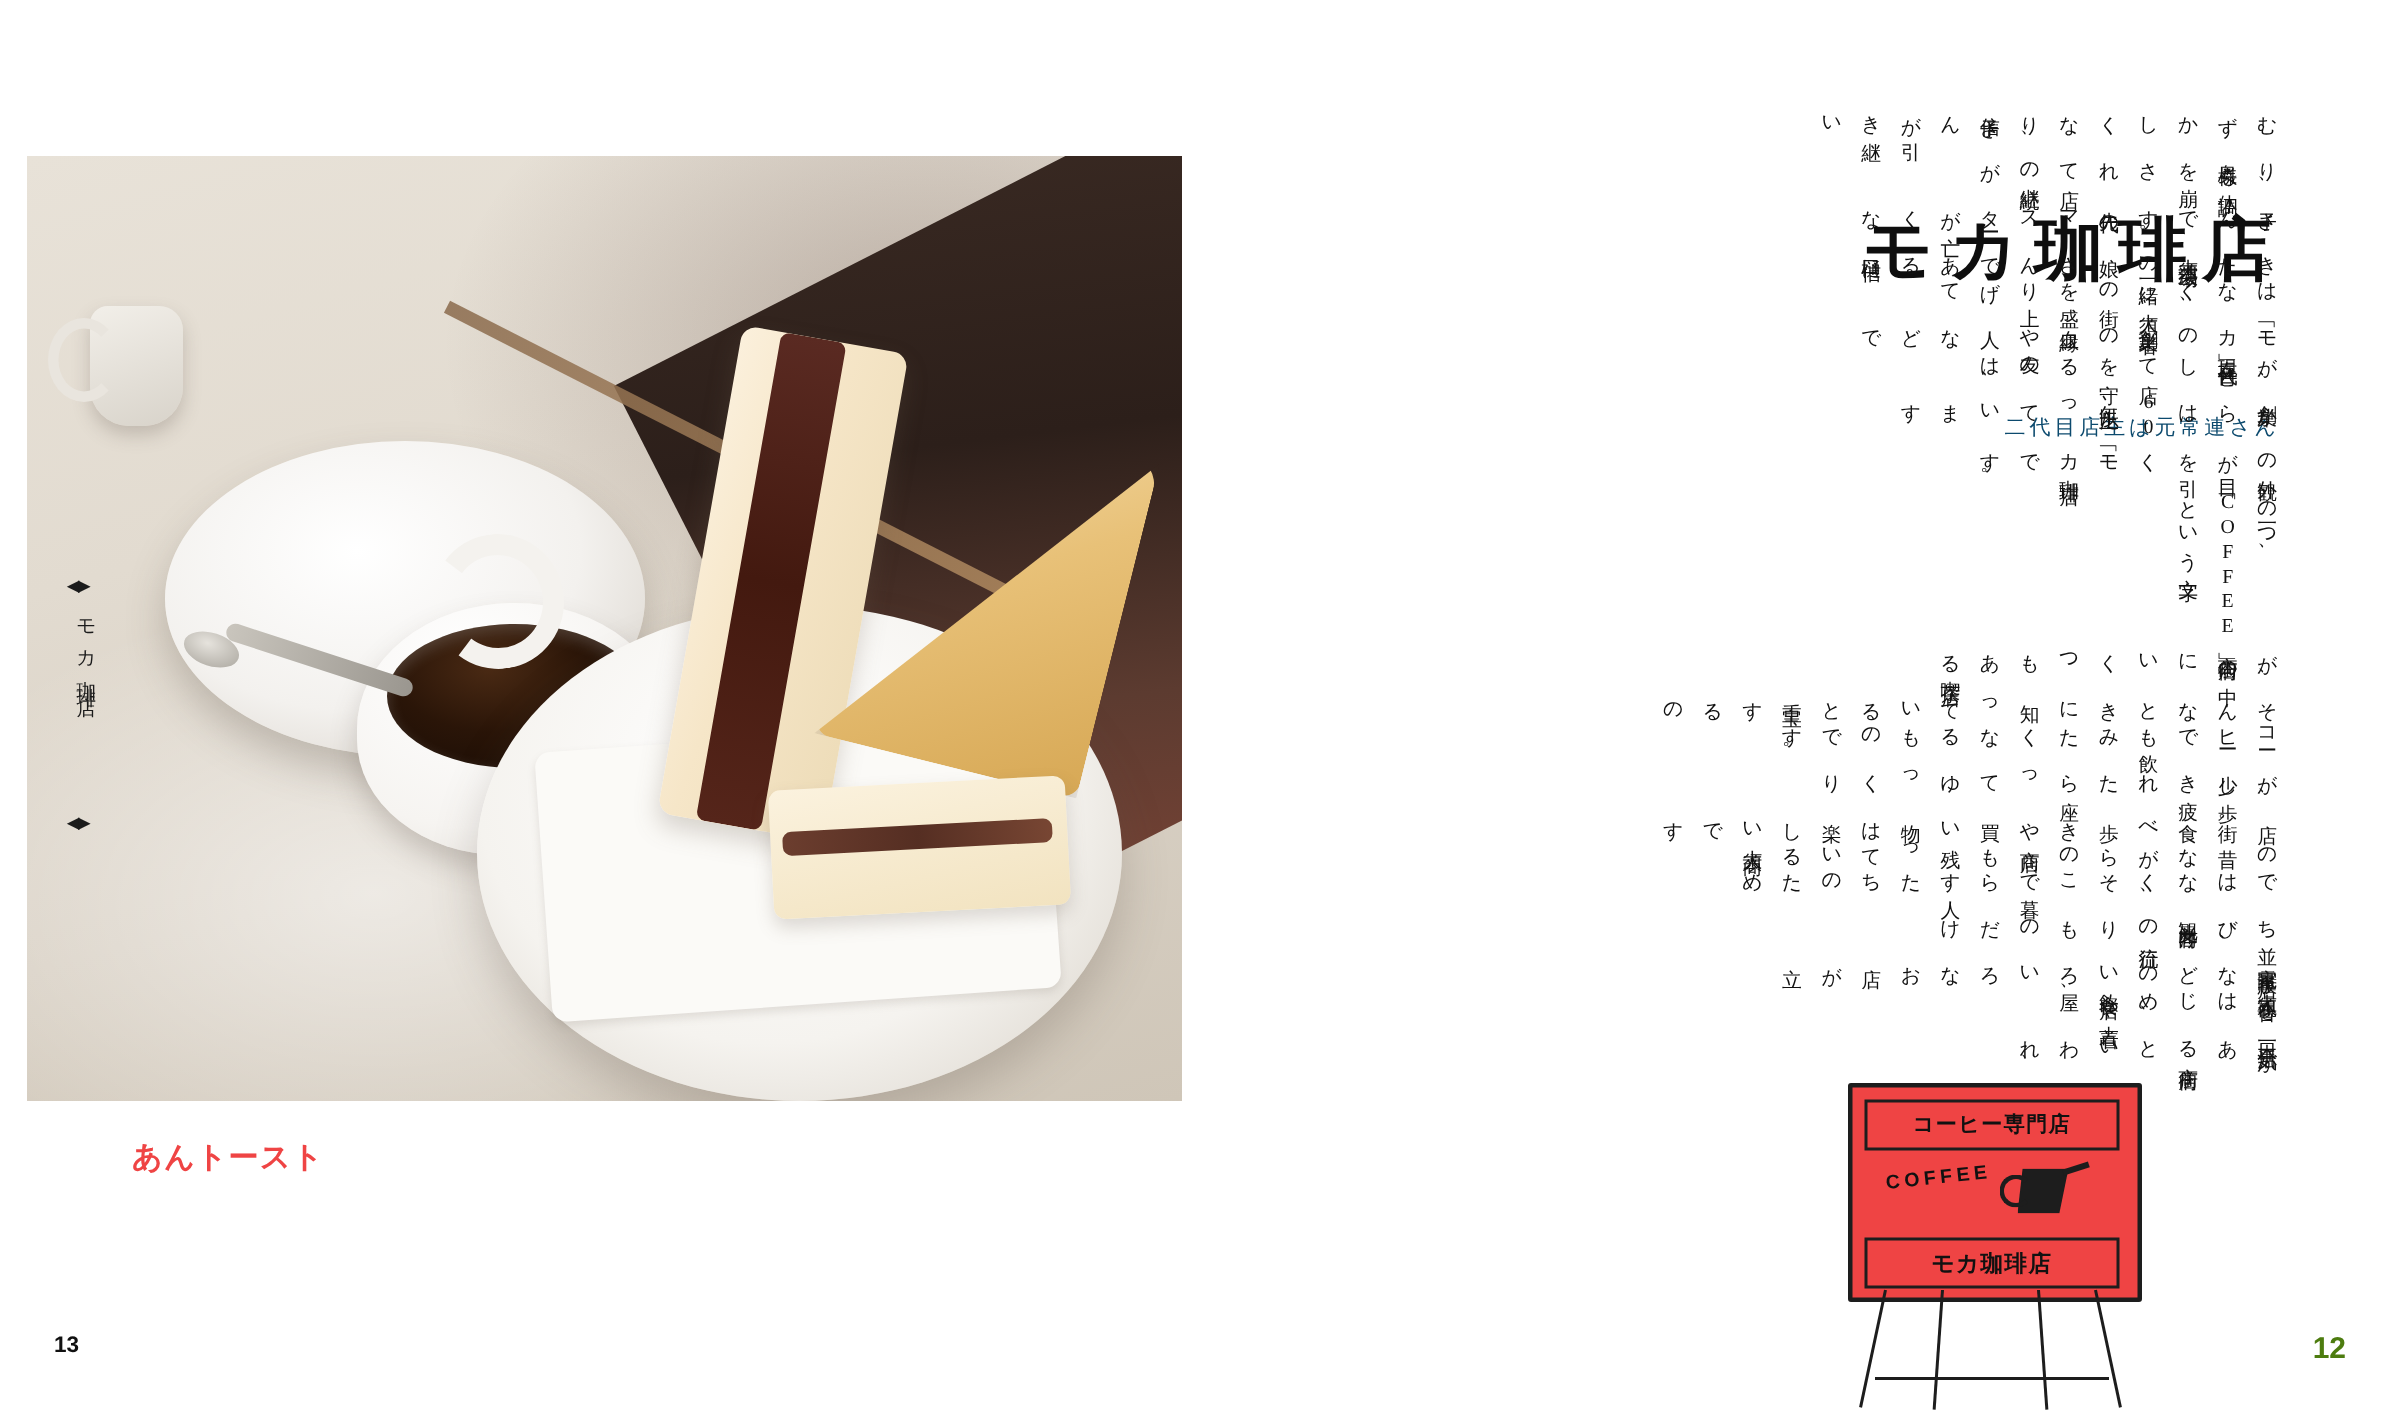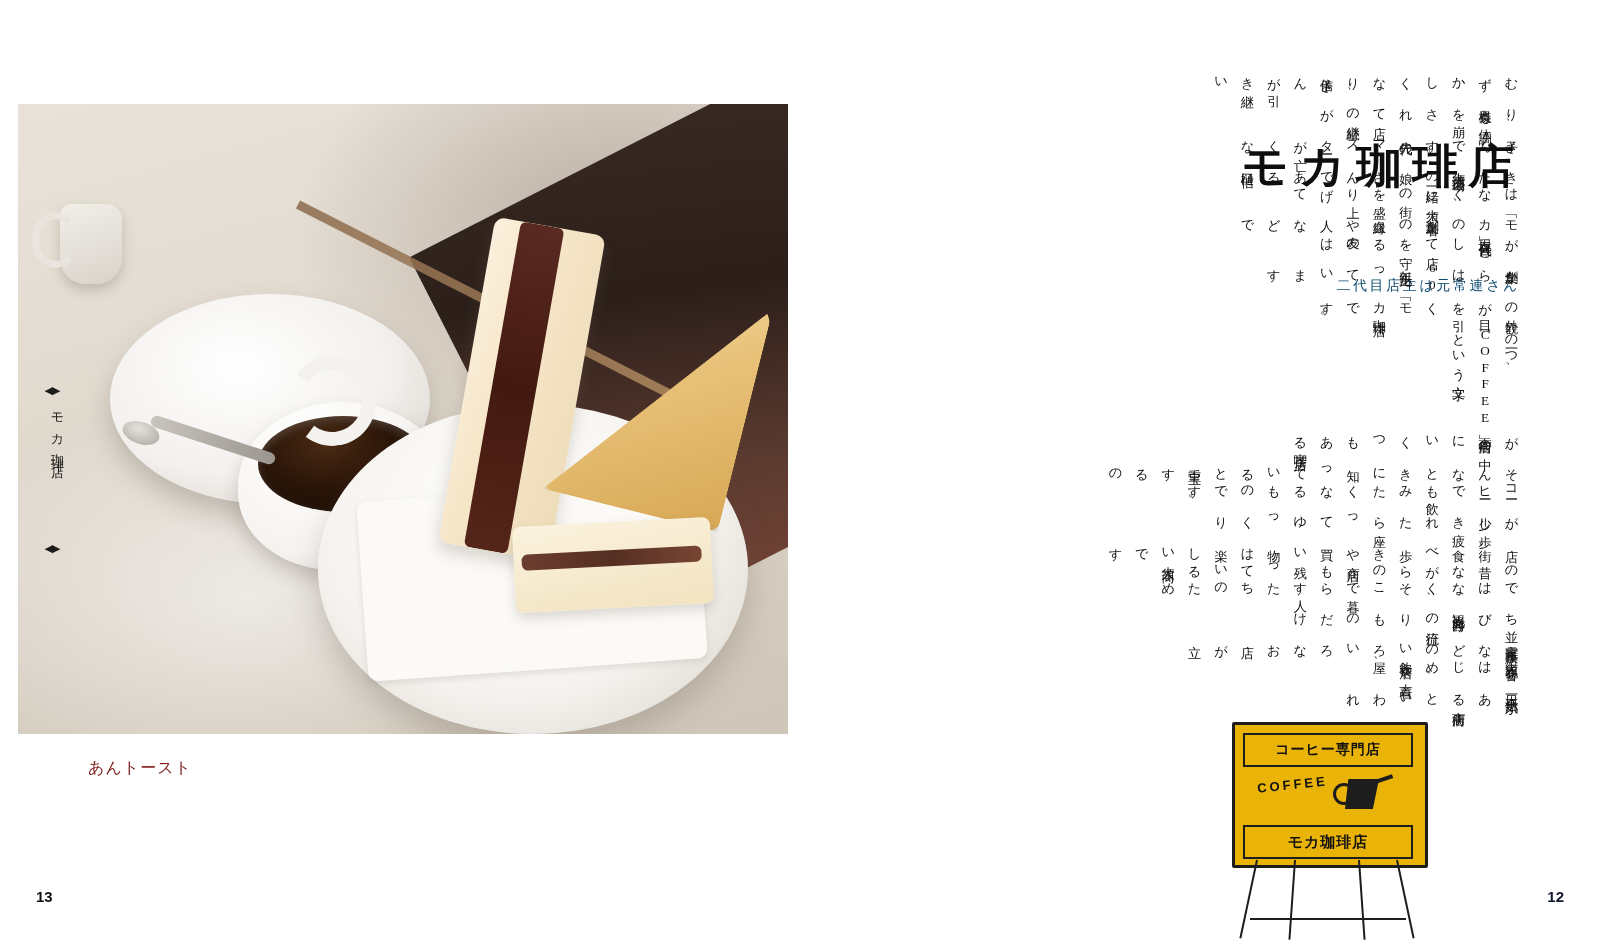--- a/index.html
+++ b/index.html
@@ -245,24 +245,24 @@
     letter-spacing: -1px;
   }
   .side-bowtie.top { top: 280px; }
   .side-bowtie.bottom { top: 438px; }
 
   
   .caption-title {
     position: absolute;
     left: 88px;
     top: 758px;
-    font-size: 16px;
-    font-weight: 400;
+    font-size: 20px;
+    font-weight: 700;
     letter-spacing: 1px;
-    color: #7f1d1d;
+    color: #ef4444;
   }
   .caption-body {
     position: absolute;
     left: 88px;
     top: 788px;
     width: 340px;
     font-size: 12.5px;
     line-height: 1.85;
     letter-spacing: 0.2px;
     color: #1a1a1a;
@@ -273,23 +273,23 @@
     left: 36px;
     top: 888px;
     font-size: 15px;
     font-weight: 700;
     color: #111;
   }
   .folio-right {
     position: absolute;
     right: 36px;
     top: 888px;
-    font-size: 15px;
-    font-weight: 700;
-    color: #0f172a;
+    font-size: 20px;
+    font-weight: 700;
+    color: #4d7c0f;
   }
 
   
   .shop-title {
     position: absolute;
     right: 76px;
     top: 136px;
     font-size: 46px;
     font-weight: 700;
     letter-spacing: 10px;
@@ -340,21 +340,21 @@
     width: 190px;
     height: 200px;
   }
   .sign-outer {
     position: absolute;
     left: 0;
     top: 0;
     width: 190px;
     height: 140px;
     border: 3px solid #1d1d1d;
-    background: #eab308;
+    background: #ef4444;
     border-radius: 2px;
   }
   .sign-row-top {
     position: absolute;
     left: 8px;
     top: 8px;
     width: 166px;
     height: 30px;
     border: 2px solid #1d1d1d;
     display: flex;

